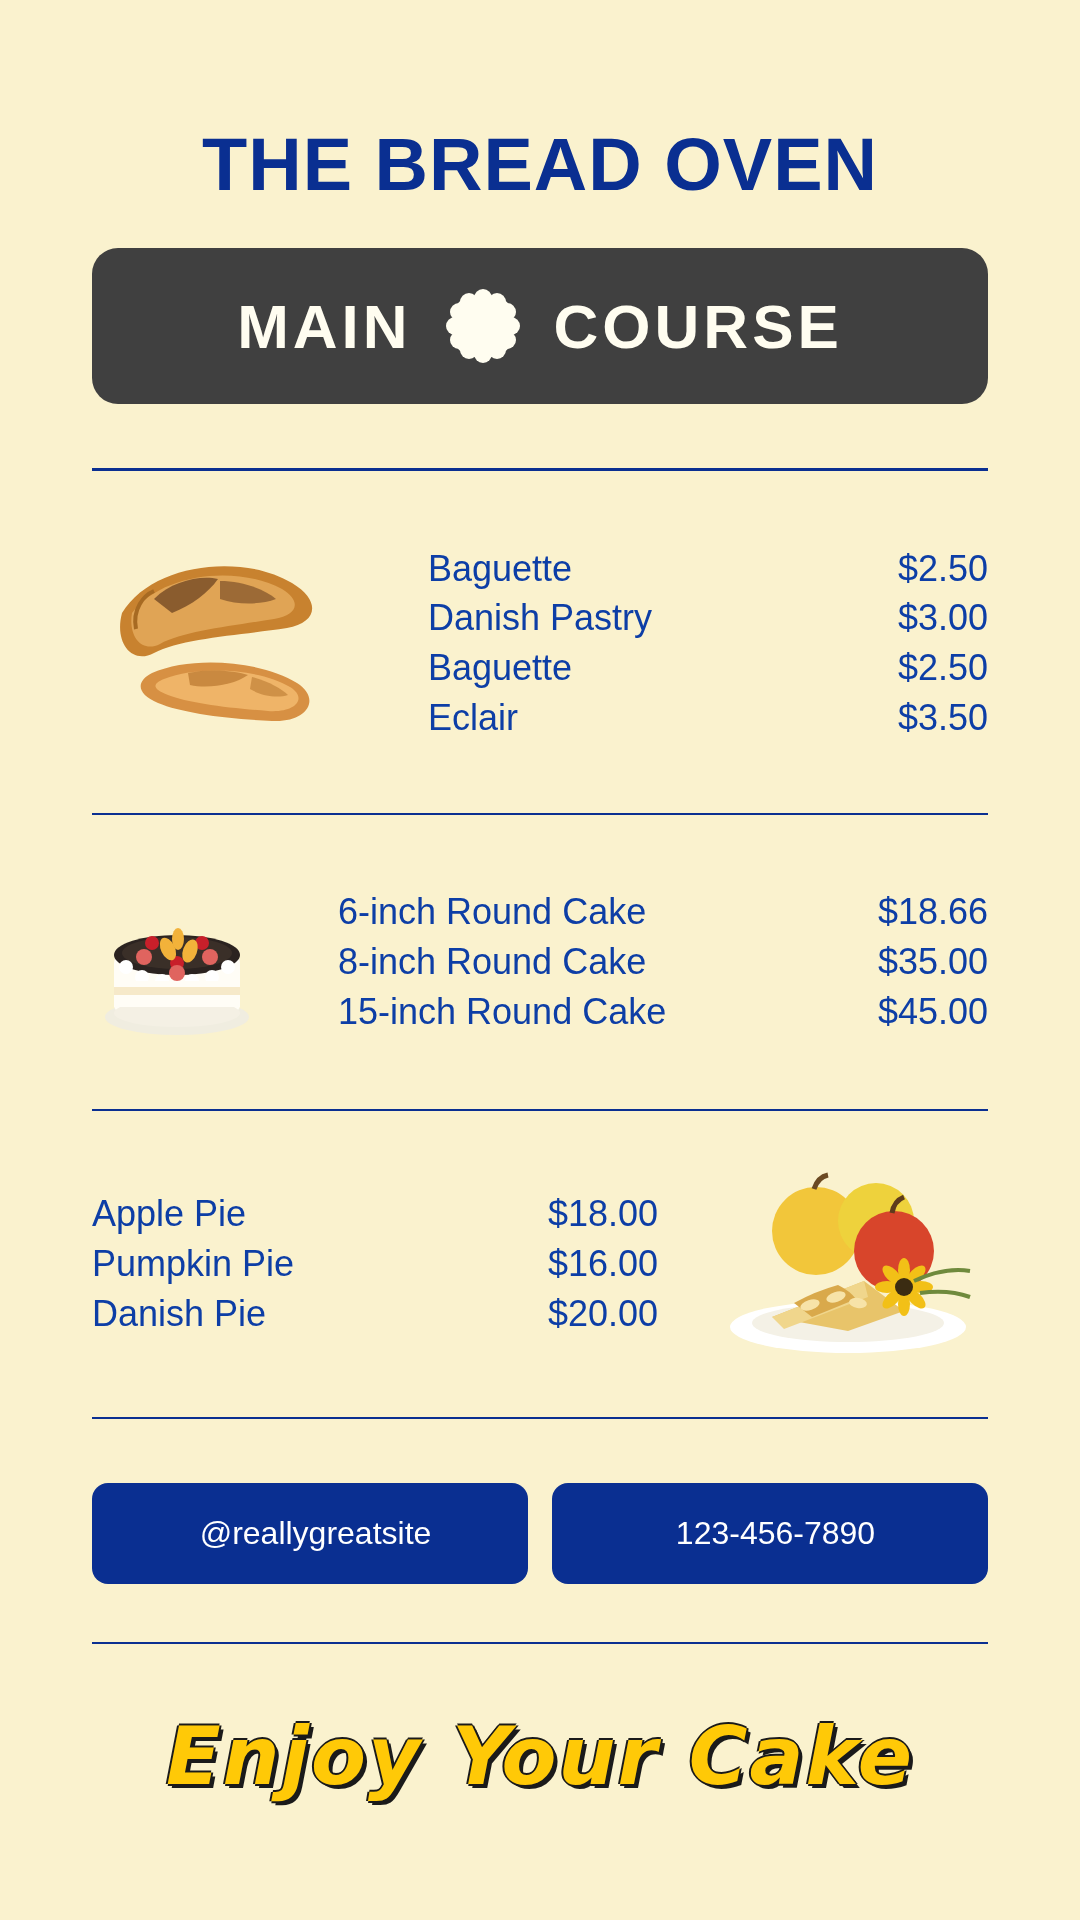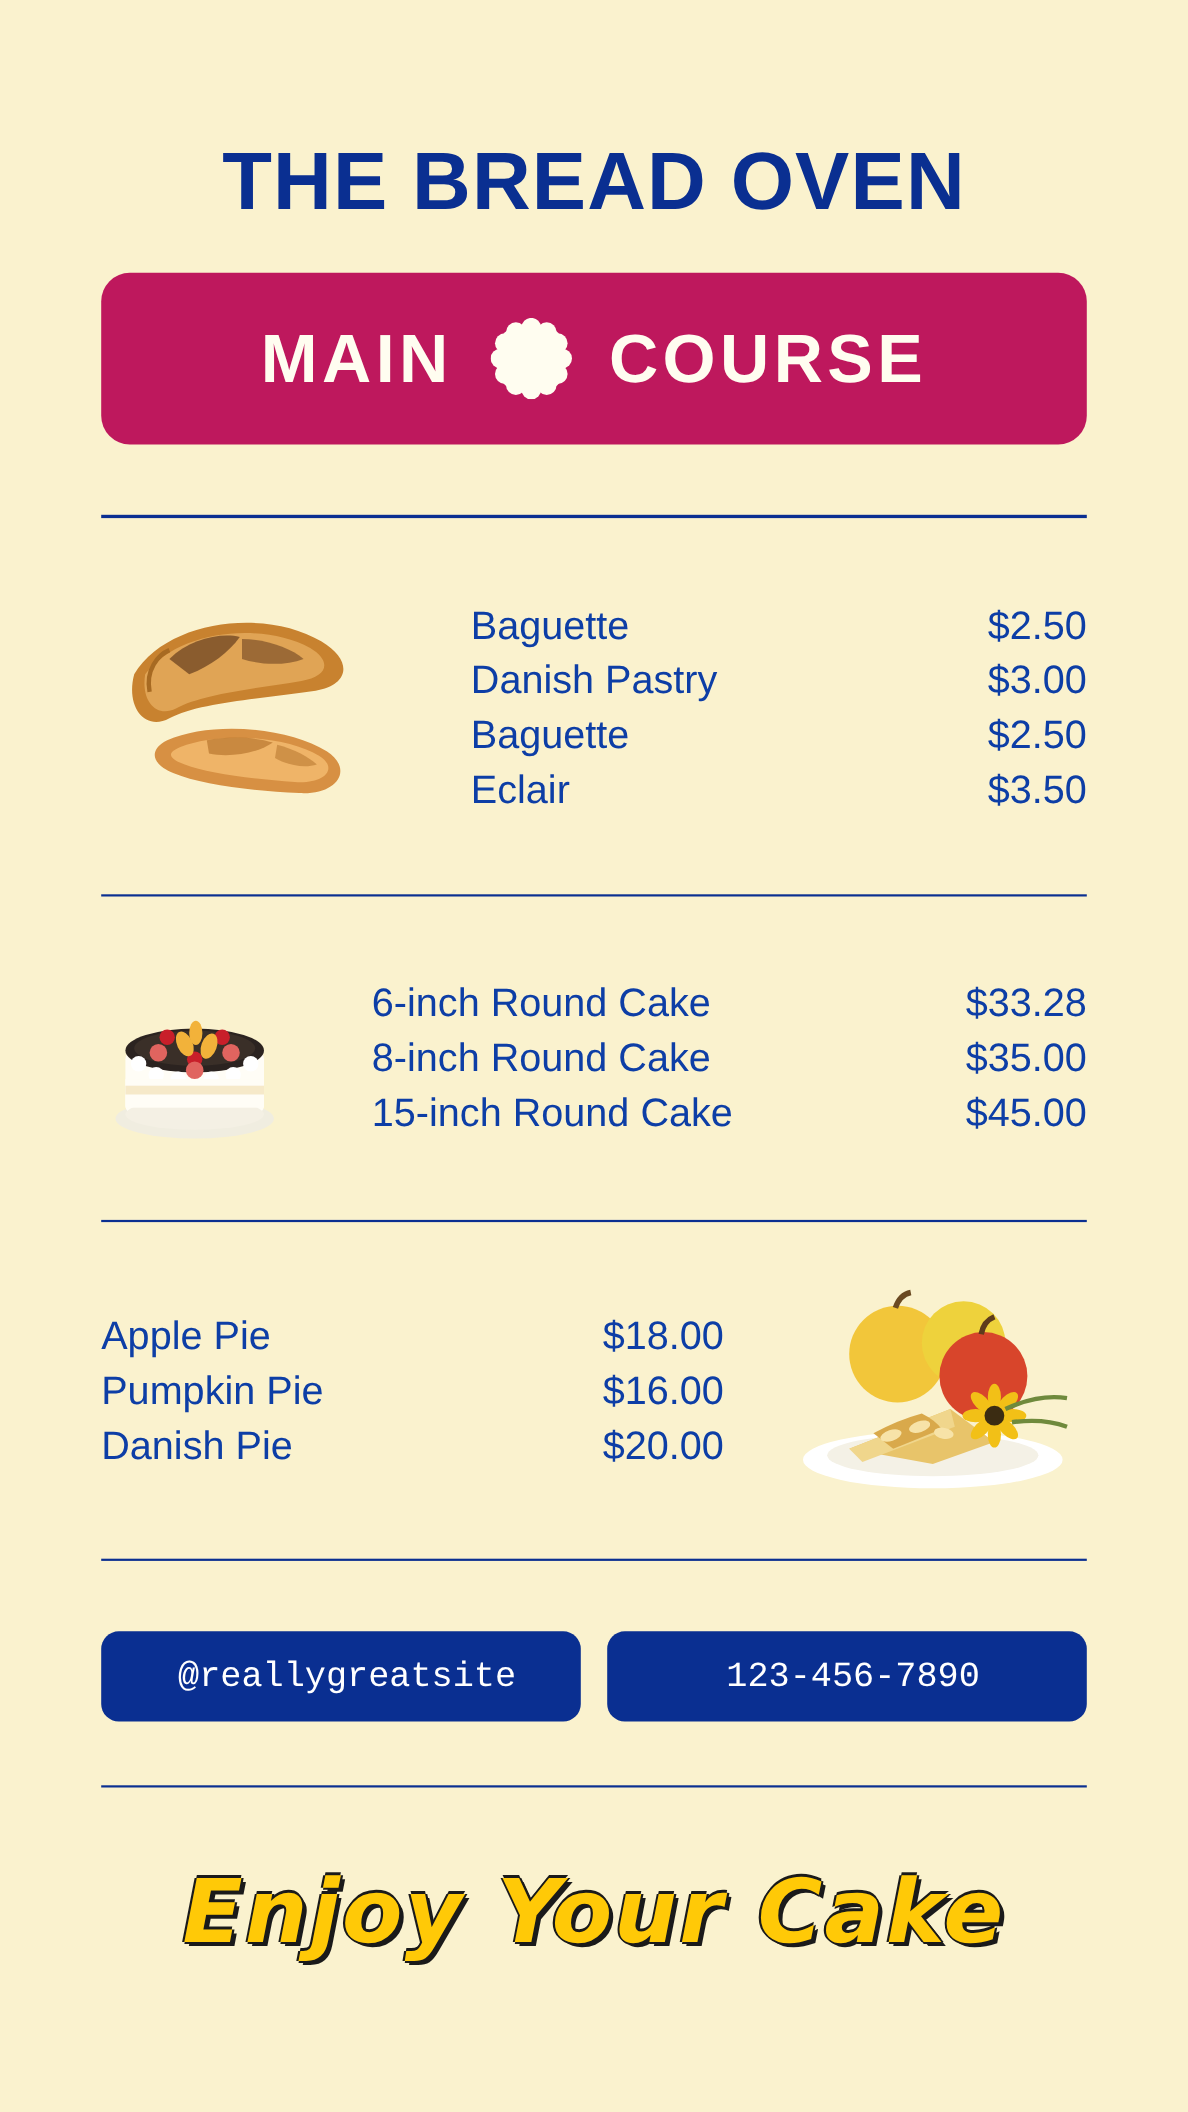--- a/index.html
+++ b/index.html
@@ -21,21 +21,21 @@
     color:#0A2F91;
     font-weight:bold;
     font-size:74px;
     letter-spacing:1px;
     padding-top:128px;
     line-height:1;
   }
   .course-bar {
     margin:46px 92px 0 92px;
     height:156px;
-    background:#be185d;
+    background:#404040;
     border-radius:26px;
     display:flex;
     align-items:center;
     justify-content:center;
     gap:34px;
   }
   .course-bar .word {
     color:#FFFDF0;
     font-weight:bold;
     font-size:62px;
@@ -89,28 +89,28 @@
     gap:24px;
     padding:0 92px;
     margin-top:64px;
     margin-bottom:58px;
   }
   .pill {
     flex:1;
     background:#0A2F91;
     color:#FFFFFF;
     border-radius:16px;
-    height:82px;
+    height:101px;
     display:flex;
     align-items:center;
     justify-content:center;
     font-size:32px;
     border:none;
     cursor:pointer;
-    font-family:Liberation Mono, monospace;
+    font-family:Liberation Sans, sans-serif;
     padding-left:11px;
   }
 
   
   .footer {
     text-align:center;
     margin-top:66px;
     font-size:80px;
     font-weight:bold;
     font-style:italic;
@@ -231,21 +231,21 @@
           <circle cx="120" cy="100" r="7"></circle>
             <circle cx="136" cy="90" r="7"></circle>
         </g>
         <rect x="22" y="104" width="126" height="26" fill="#FFFDF6"></rect>
         <rect x="22" y="110" width="126" height="8" fill="#F6E9C9"></rect>
       </svg>
     </div>
     <div class="items cake-items">
       <div class="item-row">
         <span>6-inch Round Cake</span>
-        <span class="price">$33.28</span>
+        <span class="price">$18.66</span>
       </div>
       <div class="item-row">
         <span>8-inch Round Cake</span>
         <span class="price">$35.00</span>
       </div>
       <div class="item-row">
         <span>15-inch Round Cake</span>
         <span class="price">$45.00</span>
       </div>
     </div>

